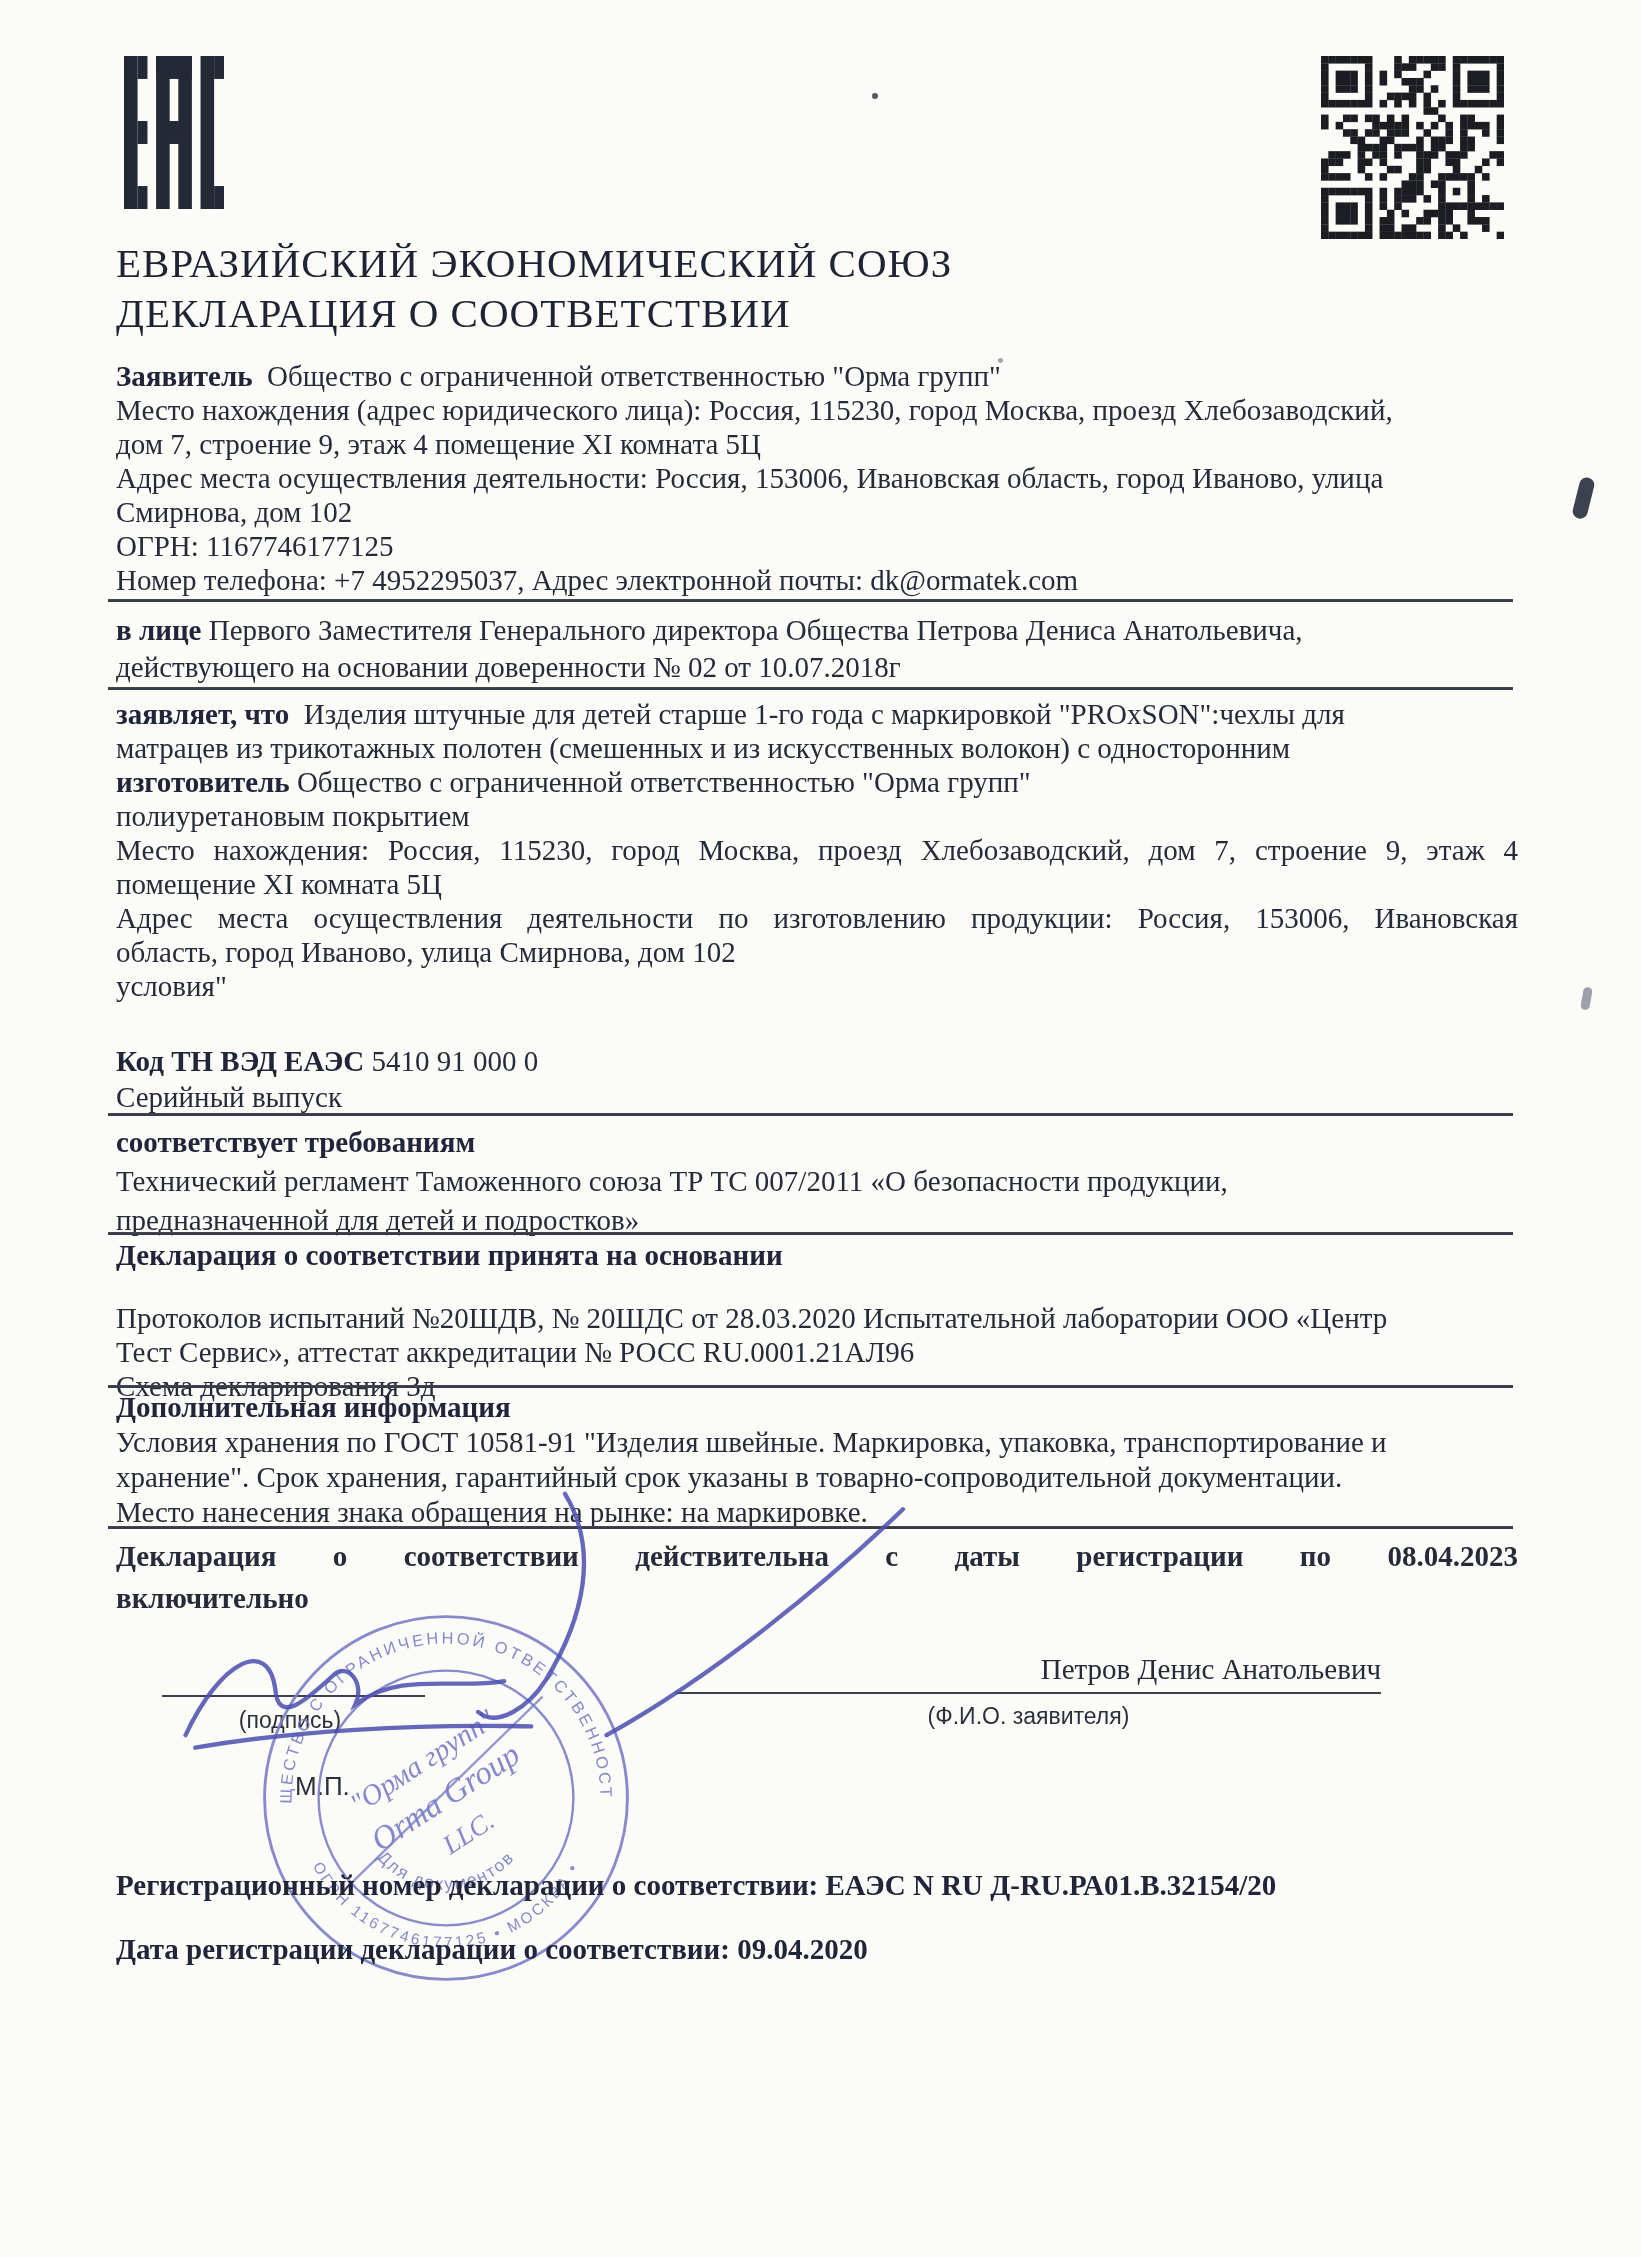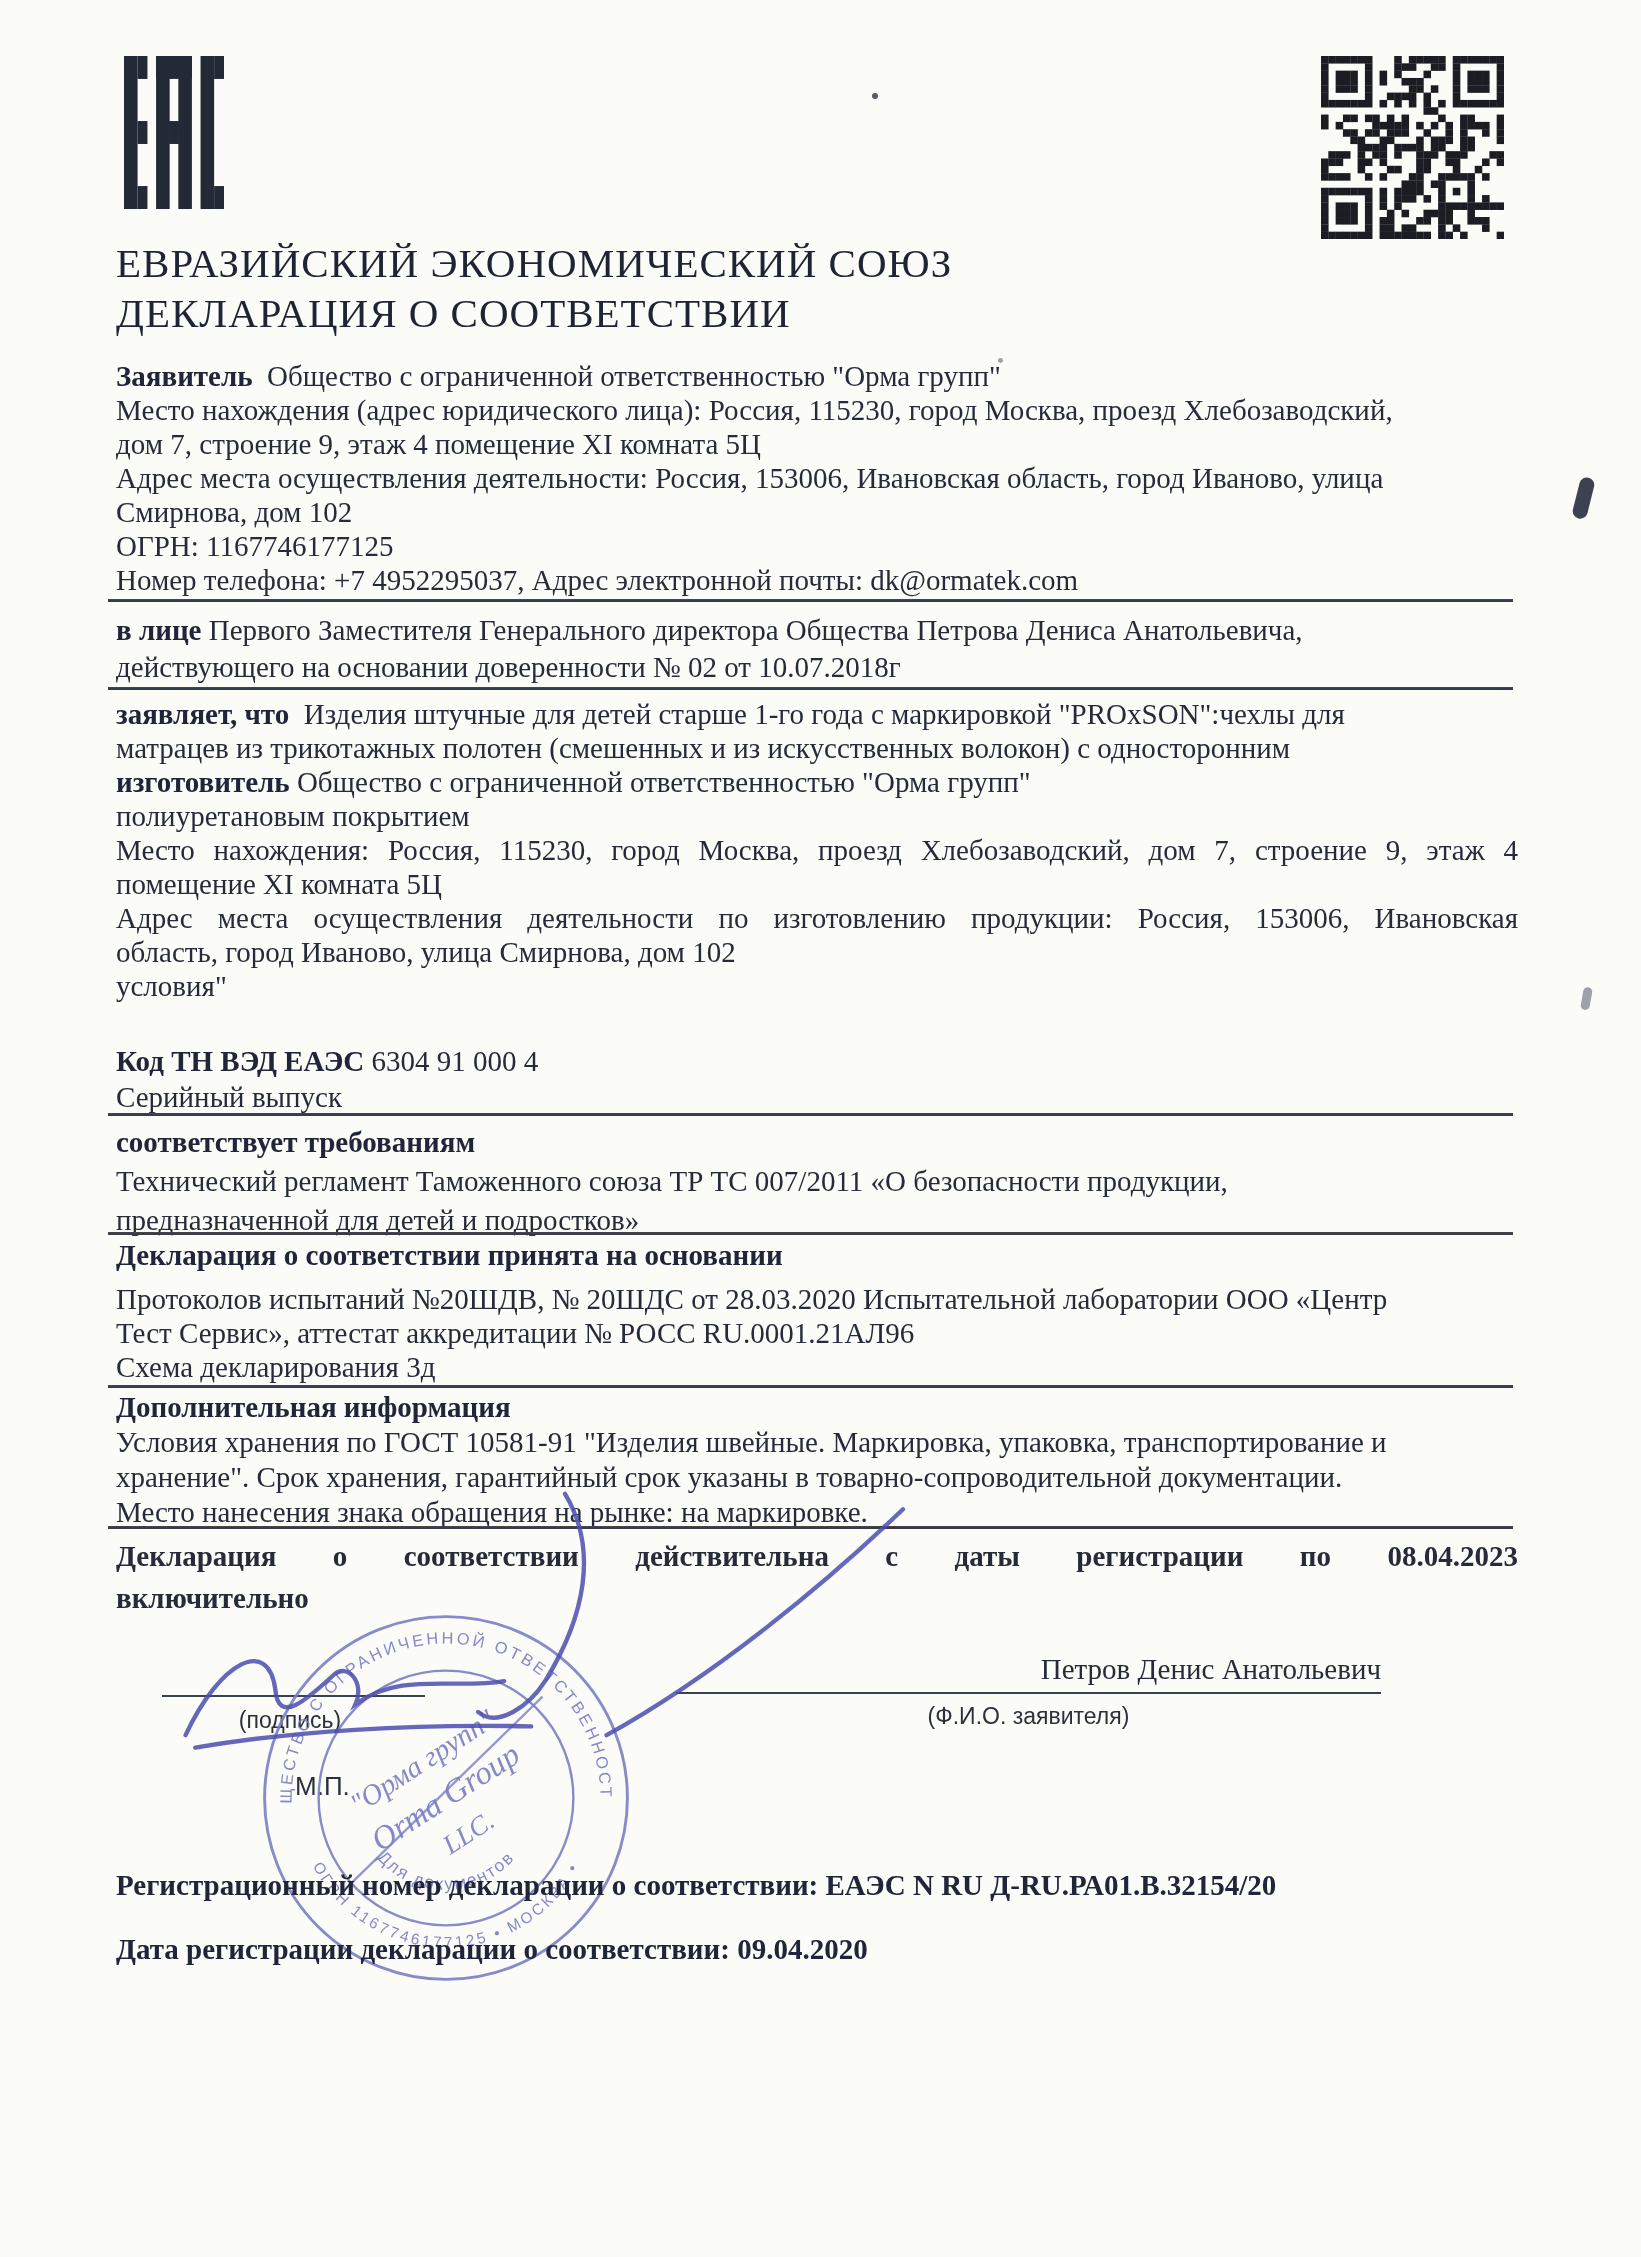--- a/index.html
+++ b/index.html
@@ -16,21 +16,21 @@
   .jline{white-space:normal;text-align:justify;text-align-last:justify;}
   b{color:#20253a;}
   .rule{position:absolute;left:108px;width:1405px;height:1.9px;background:#353c4b;
         border-top:1px solid rgba(140,90,60,0.25);}
   .s-applicant .ln{line-height:34px;}
   .s-person .ln{line-height:37px;}
   .s-claims .ln{line-height:34px;}
   .s-tnved .ln{line-height:36px;}
   .s-compliance .ln{line-height:39px;}
   .s-basis .ln{line-height:34px;}
-  .s-basis .gap-top{margin-top:10px;}
+  .s-basis .gap-top{margin-top:29px;}
   .s-additional .ln{line-height:35px;}
   .s-validity .ln{line-height:42px;font-weight:bold;}
   
   .sig-line{position:absolute;height:1.9px;background:#3a4150;}
   .caption{position:absolute;font-family:"Liberation Sans",sans-serif;font-size:23px;color:#2b303c;text-align:center;}
   .mp{position:absolute;font-family:"Liberation Sans",sans-serif;font-size:26px;color:#2b303c;}
   .fio-name{position:absolute;left:676px;top:1653px;width:705px;text-align:right;font-size:29px;}
   .stamp-svg{position:absolute;left:253px;top:1605px;}
   .sign-svg{position:absolute;left:145px;top:1482px;}
   
@@ -400,21 +400,21 @@
     <div class="ln"><b>изготовитель</b> <span>Общество с ограниченной ответственностью "Орма групп"</span></div>
     <div class="ln">полиуретановым покрытием</div>
     <div class="ln jline">Место нахождения: Россия, 115230, город Москва, проезд Хлебозаводский, дом 7, строение 9, этаж 4</div>
     <div class="ln">помещение XI комната 5Ц</div>
     <div class="ln jline">Адрес места осуществления деятельности по изготовлению продукции: Россия, 153006, Ивановская</div>
     <div class="ln">область, город Иваново, улица Смирнова, дом 102</div>
     <div class="ln">условия"</div>
   </div>
 
   <div class="sec s-tnved" style="top:1043px">
-    <div class="ln"><b>Код ТН ВЭД ЕАЭС</b> <span>6304 91 000 4</span></div>
+    <div class="ln"><b>Код ТН ВЭД ЕАЭС</b> <span>5410 91 000 0</span></div>
     <div class="ln">Серийный выпуск</div>
   </div>
   <div class="rule" style="top:1113px"></div>
 
   <div class="sec s-compliance" style="top:1123px">
     <div class="ln"><b>соответствует требованиям</b></div>
     <div class="ln">Технический регламент Таможенного союза ТР ТС 007/2011 «О безопасности продукции,</div>
     <div class="ln">предназначенной для детей и подростков»</div>
   </div>
   <div class="rule" style="top:1232px"></div>

